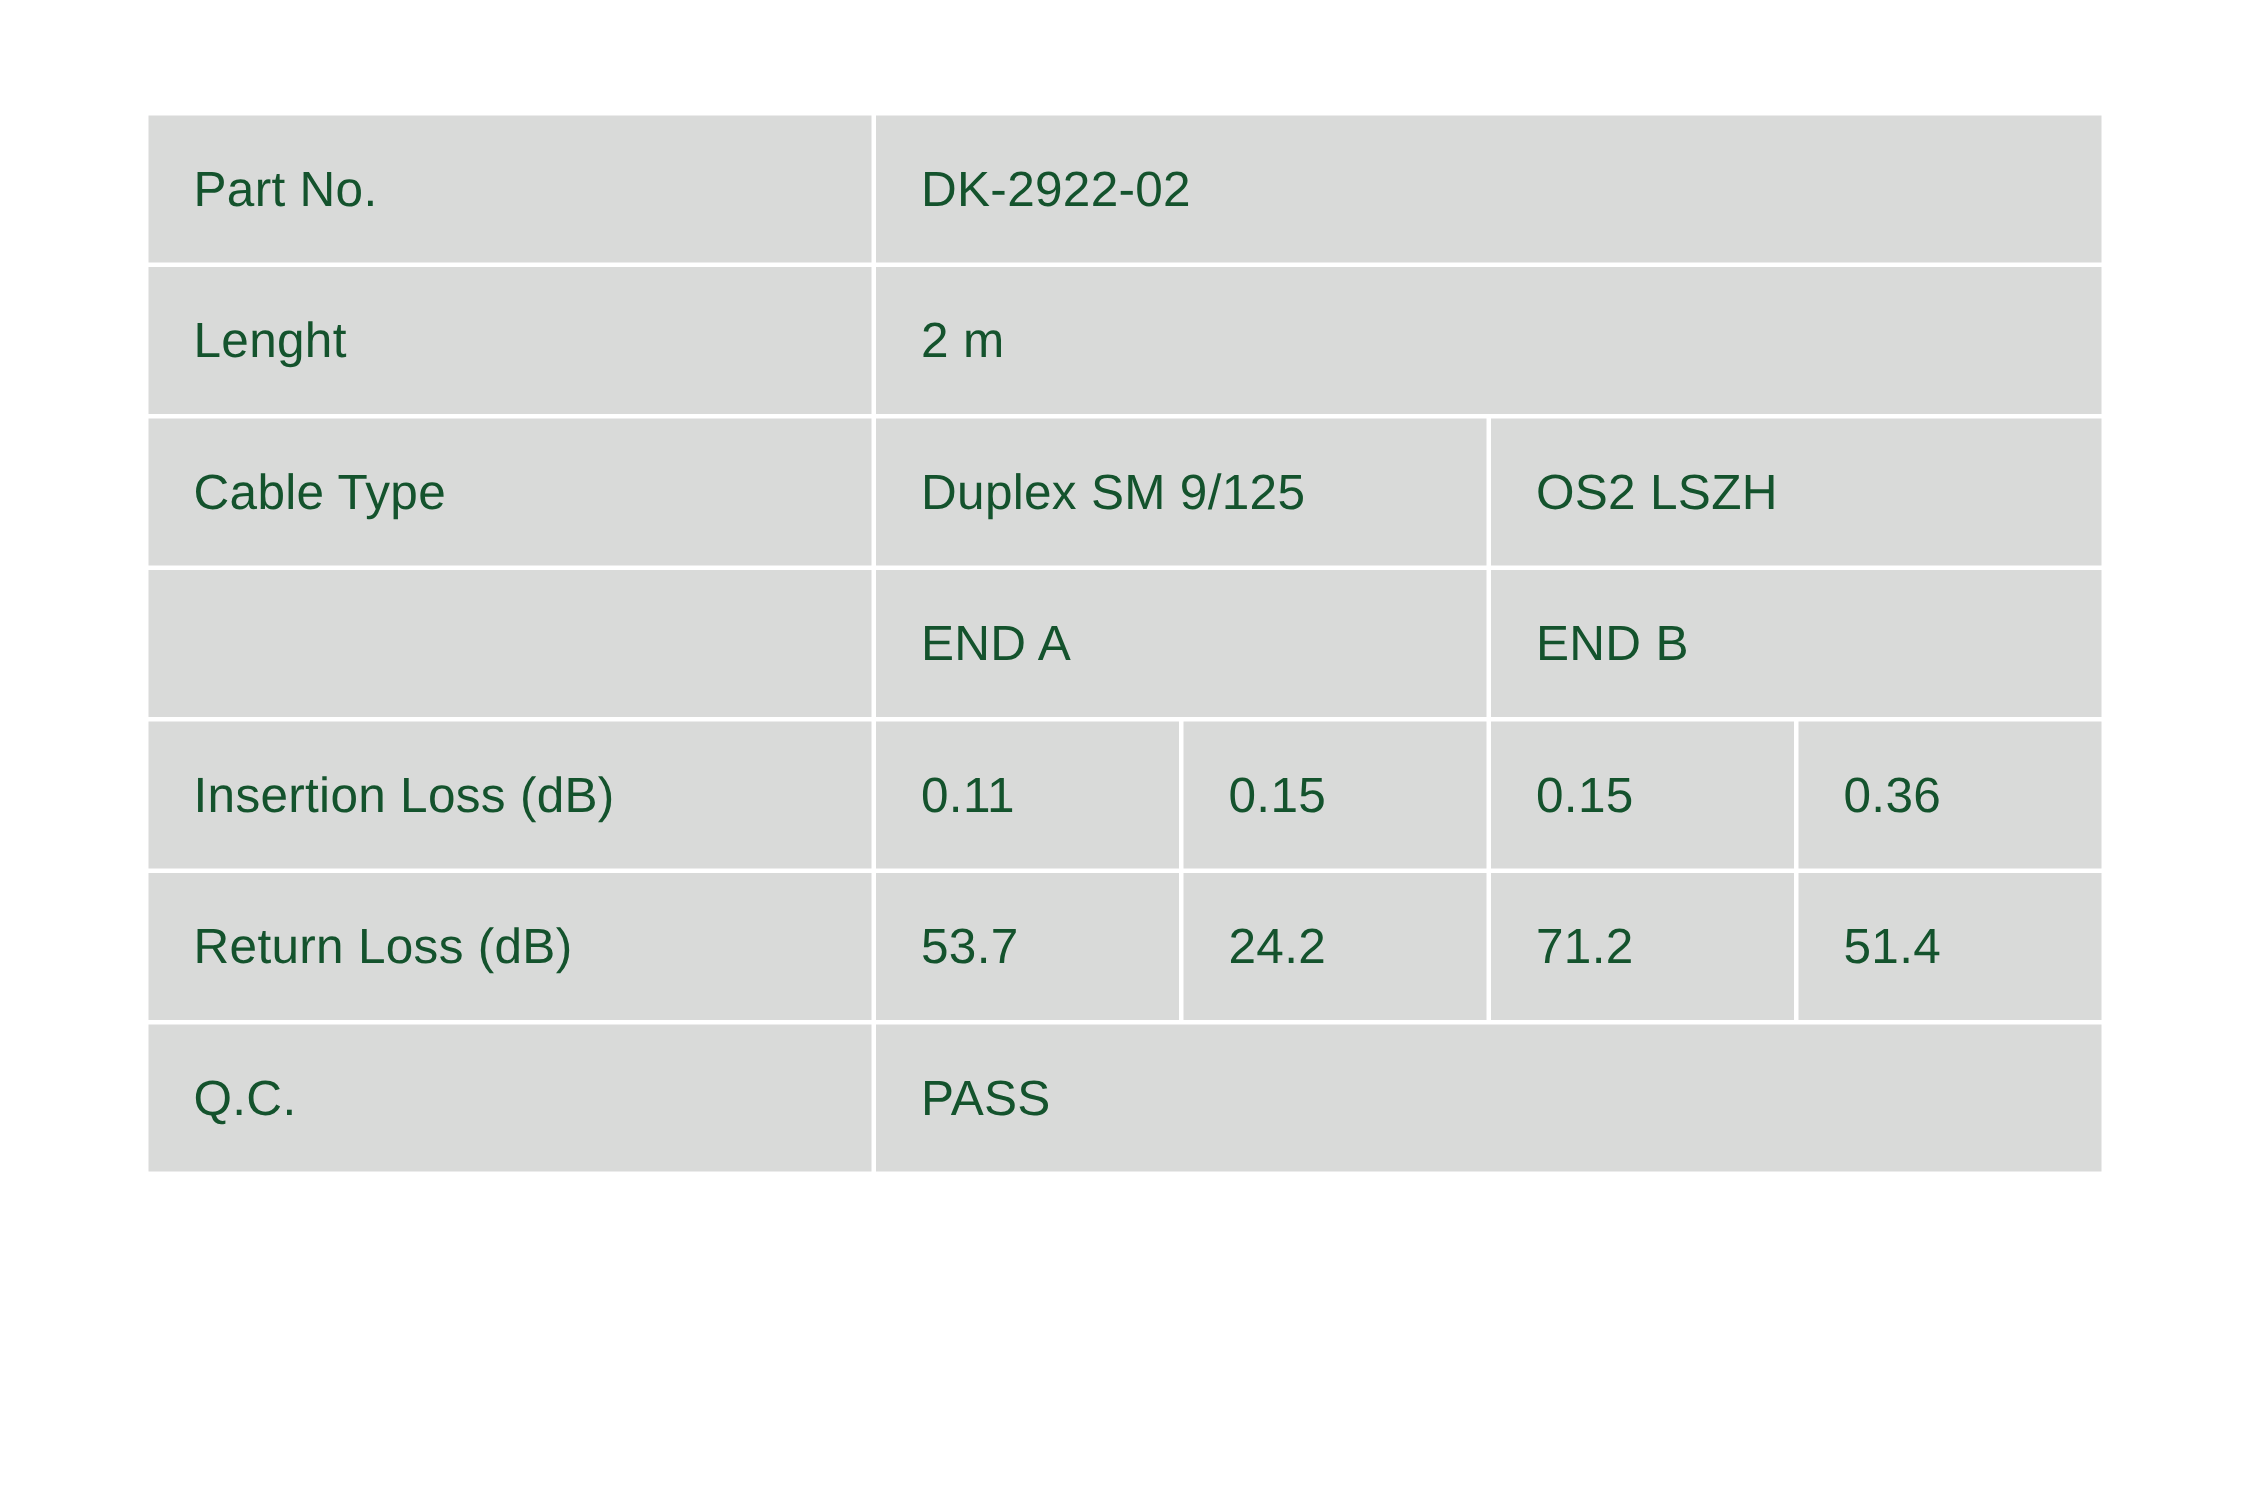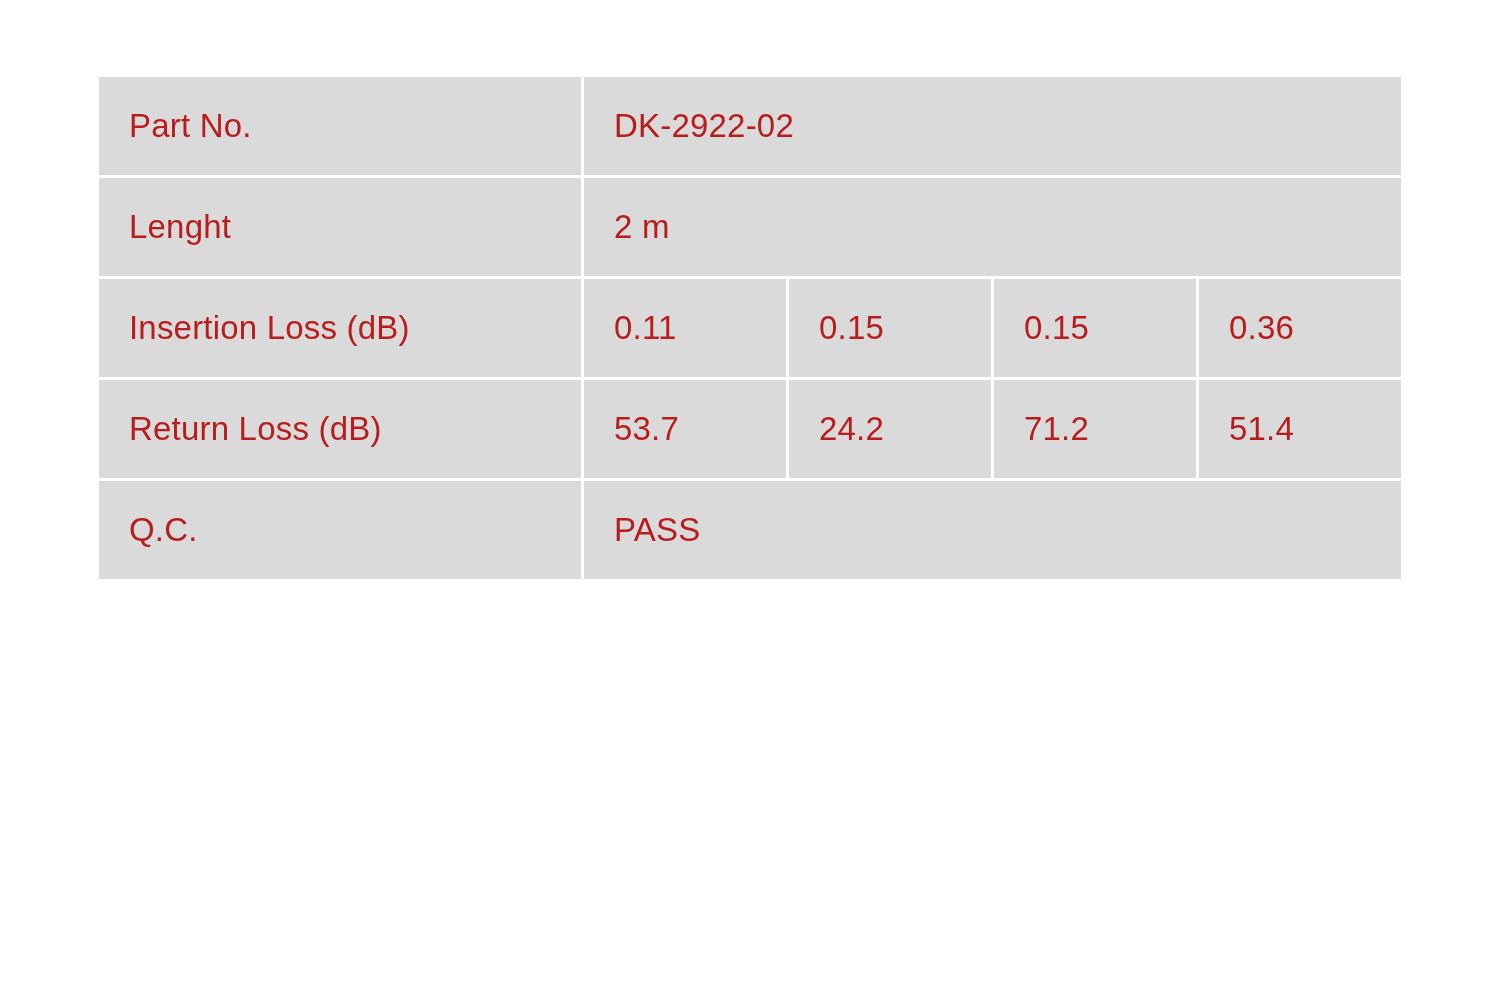--- a/index.html
+++ b/index.html
@@ -28,21 +28,21 @@
     border-collapse: separate;
     border-spacing: 3px 3px;
     table-layout: fixed;
   }
   .spec-table td {
     background: #d9dad9;
     height: 98px;
     padding: 0 0 0 30px;
     font-size: 33px;
     font-weight: 400;
-    color: #b91c1c;
+    color: #14532d;
     vertical-align: middle;
     line-height: 1.1;
     letter-spacing: 0.2px;
   }
   td.label-cell { width: 452px; }
   td.q1 { width: 218px; }
   td.q2 { width: 212px; }
   td.q3 { width: 208px; }
   td.q4 { width: 212px; }
   td.empty-cell { padding: 0; }
@@ -58,21 +58,31 @@
       <tr>
         <td class="label-cell">Part No.</td>
         <td colspan="4">DK-2922-02</td>
       </tr>
 
       <tr>
         <td class="label-cell">Lenght</td>
         <td colspan="4">2 m</td>
       </tr>
 
+      <tr>
+        <td class="label-cell">Cable Type</td>
+        <td colspan="2">Duplex SM 9/125</td>
+        <td colspan="2">OS2 LSZH</td>
+      </tr>
 
+      <tr>
+        <td class="label-cell empty-cell"></td>
+        <td colspan="2">END A</td>
+        <td colspan="2">END B</td>
+      </tr>
 
 
       <tr>
         <td class="label-cell">Insertion Loss (dB)</td>
         <td class="q1">0.11</td>
         <td class="q2">0.15</td>
         <td class="q3">0.15</td>
         <td class="q4">0.36</td>
       </tr>
 

